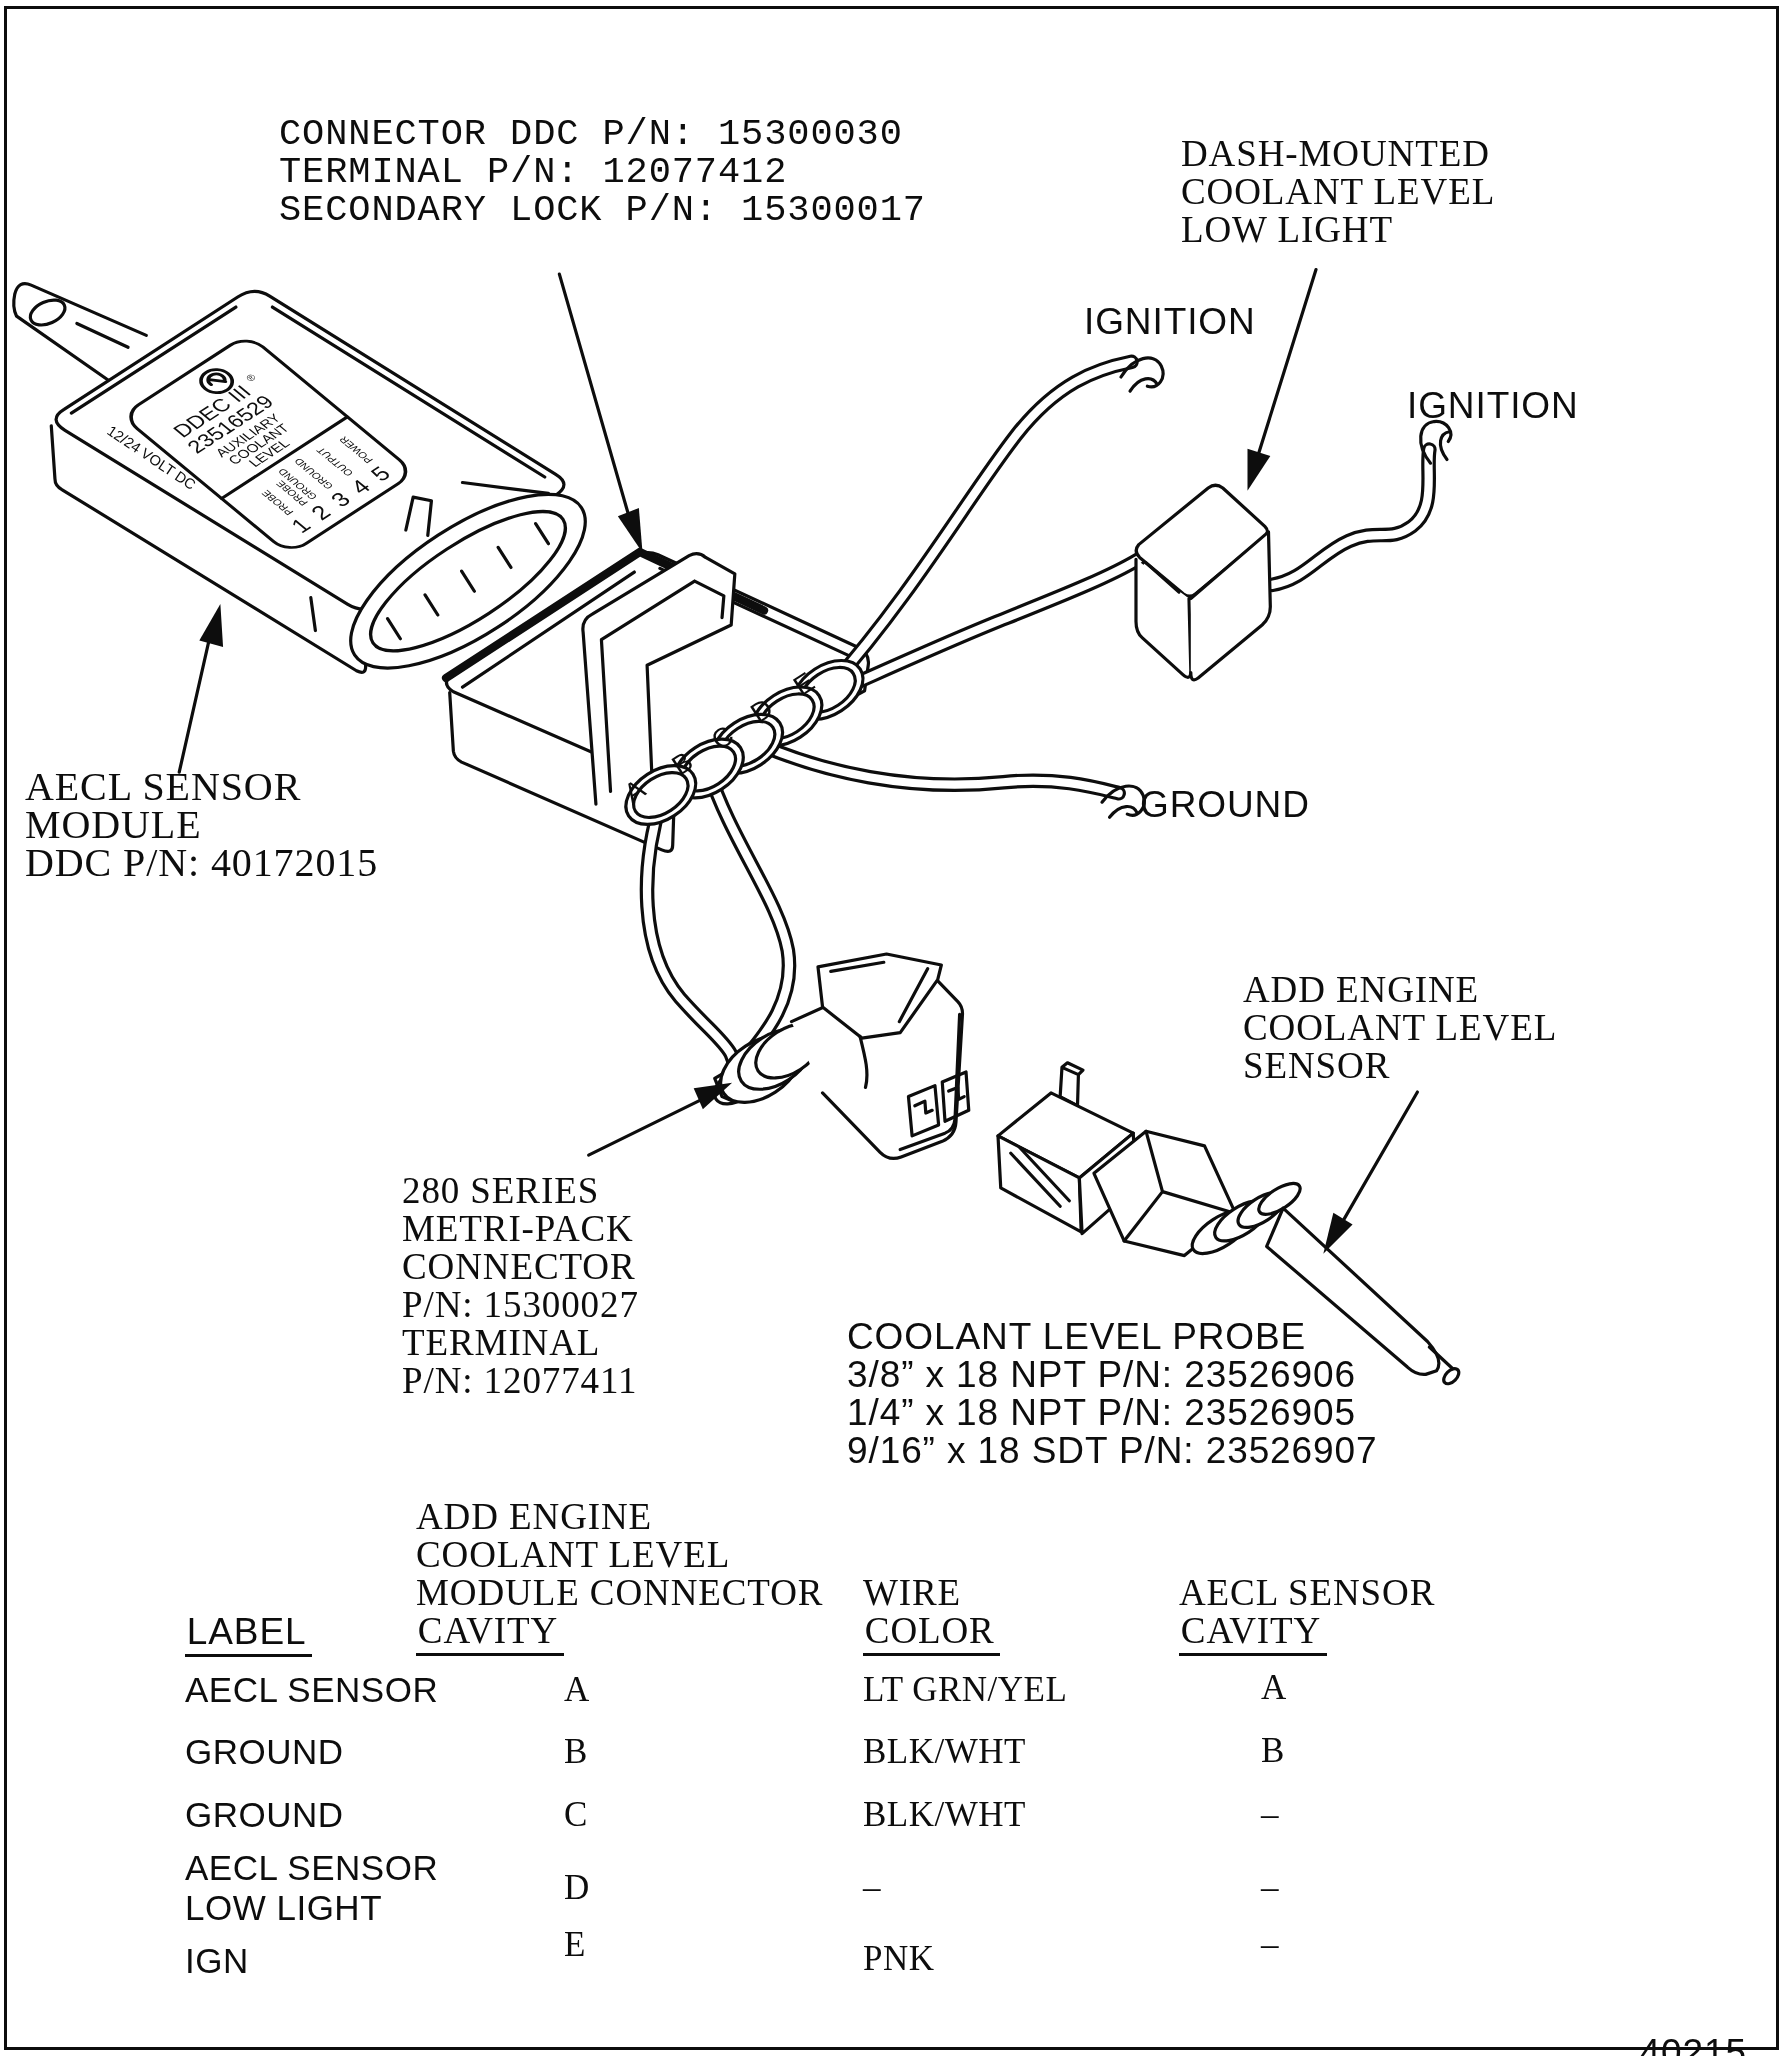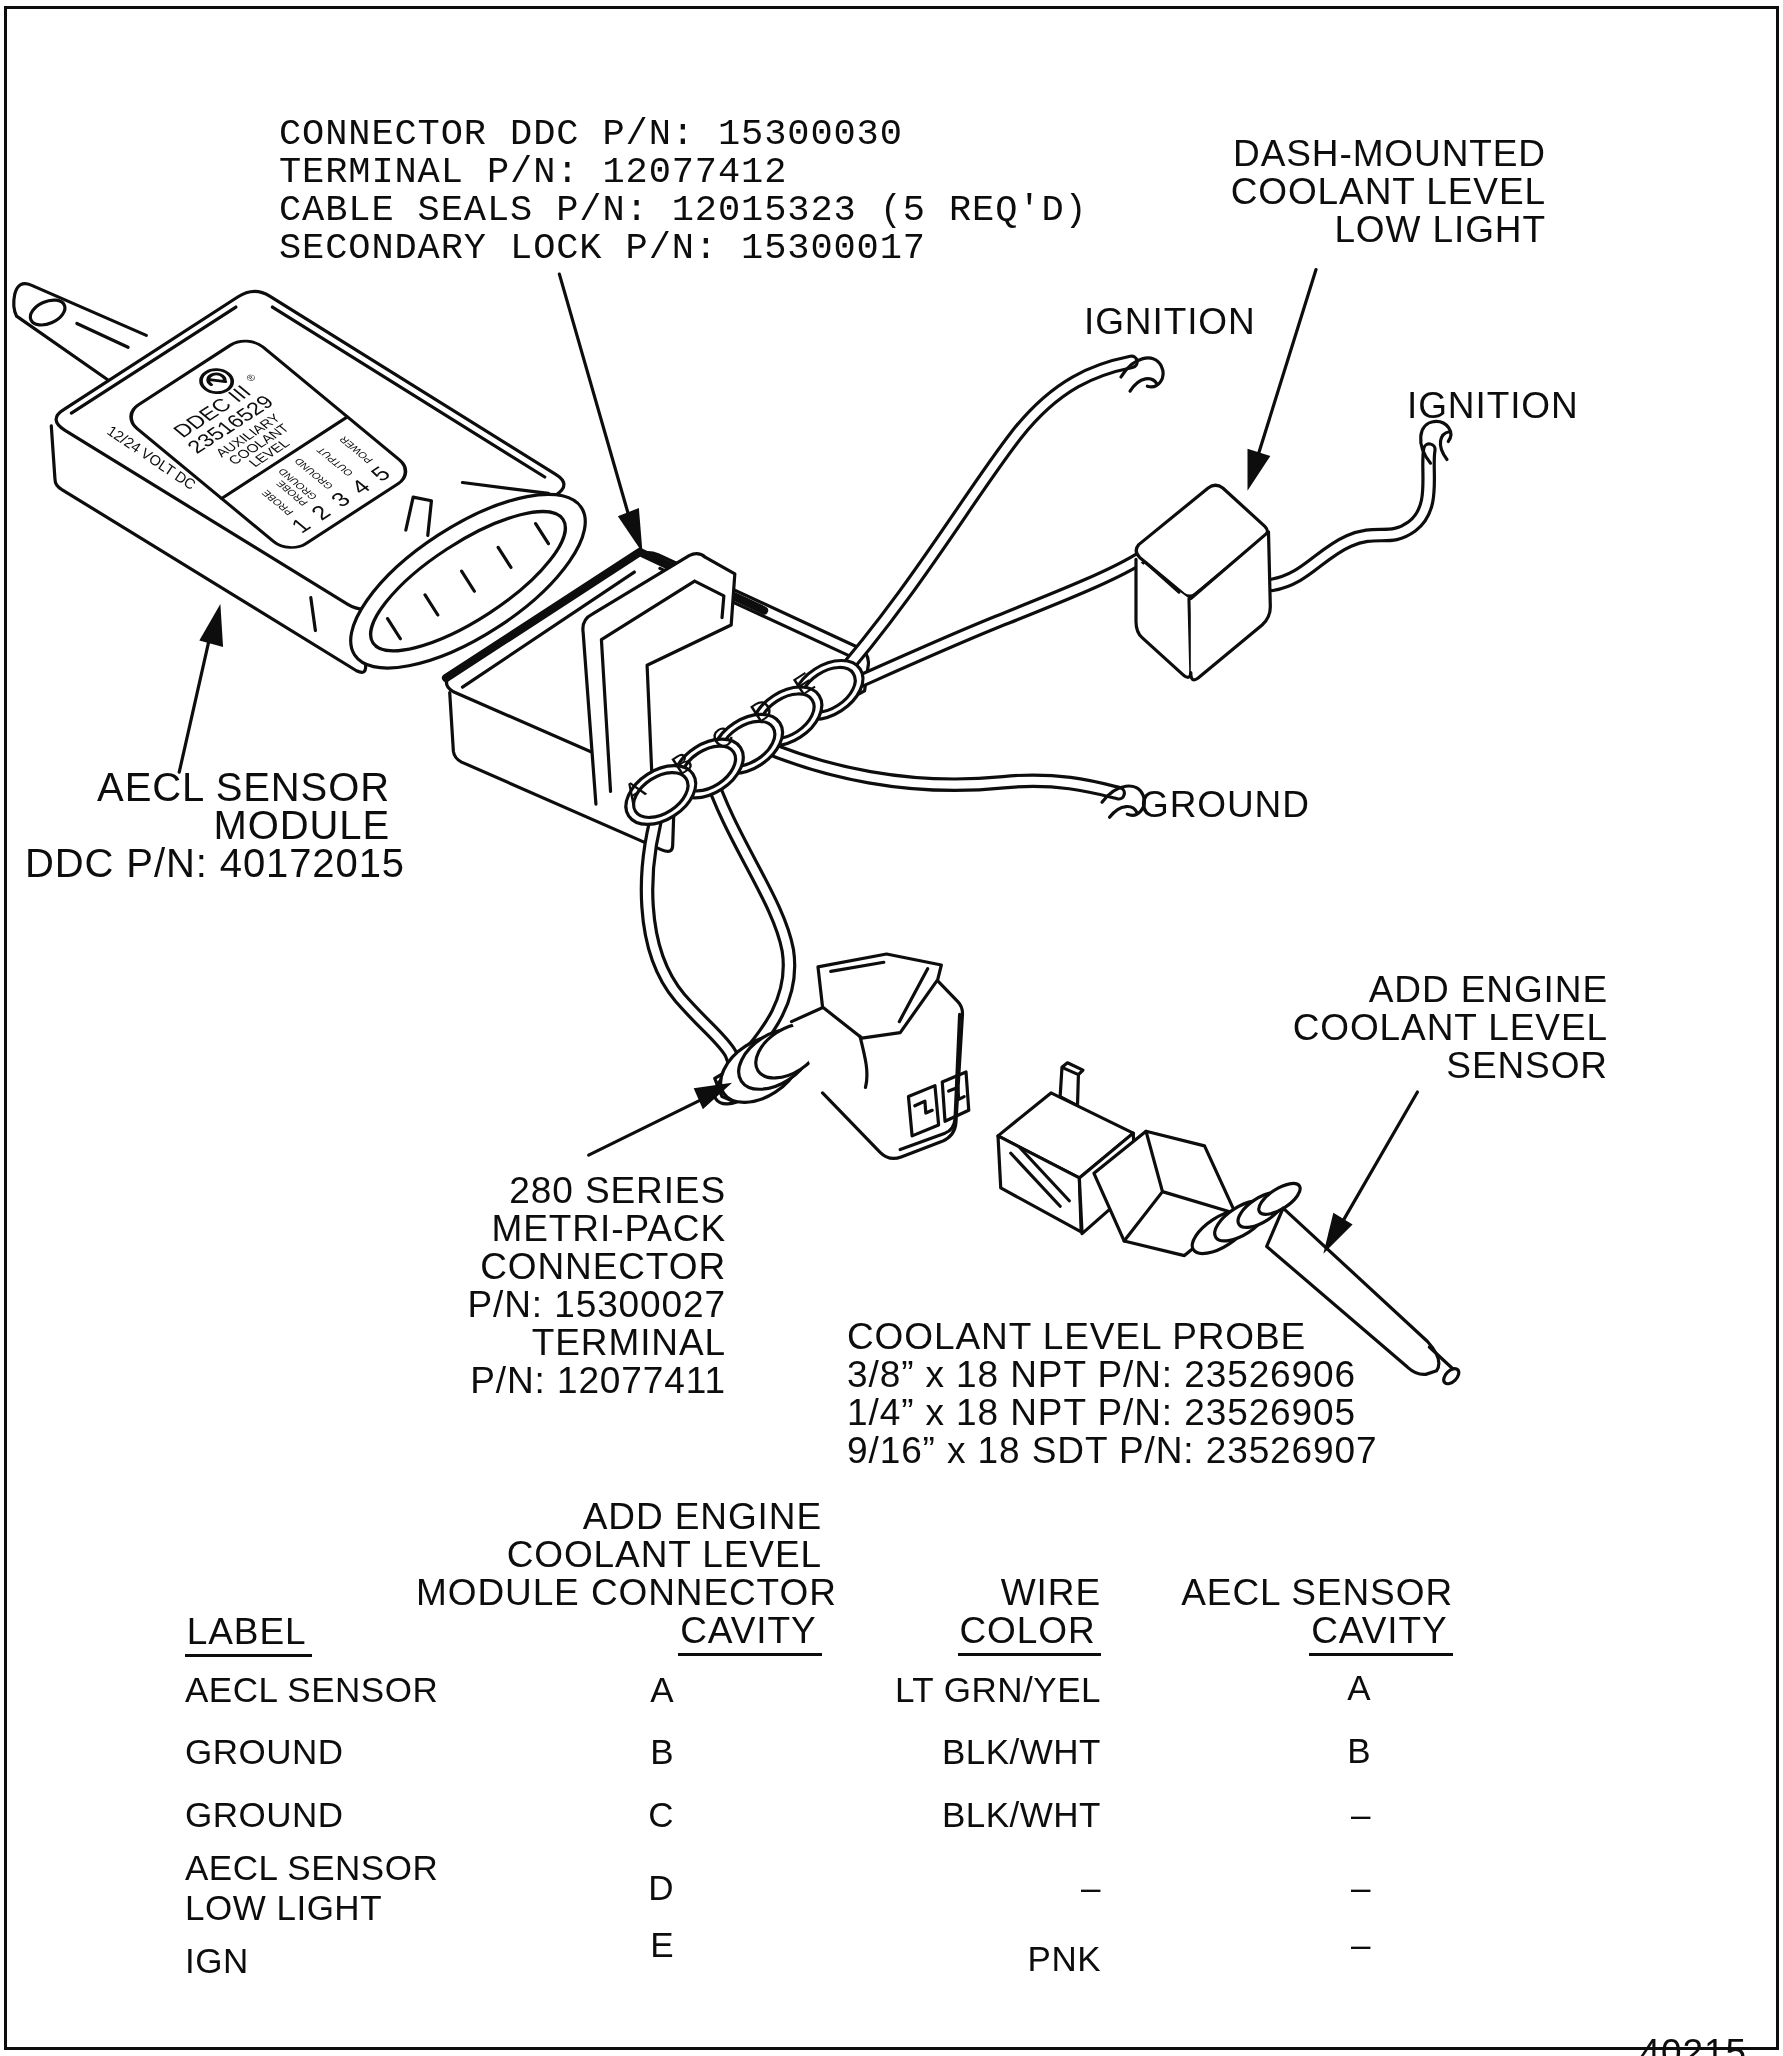--- a/index.html
+++ b/index.html
@@ -8,21 +8,21 @@
   .frame{position:absolute;left:3.7px;top:6.4px;right:4.6px;bottom:7.3px;border:3.7px solid #0d0d0d;}
   svg{position:absolute;left:0;top:0;}
   .ln{stroke:#0d0d0d;stroke-width:3.5;fill:none;stroke-linejoin:round;stroke-linecap:round;}
   .fw{fill:#ffffff;}
   .hv{stroke:#0d0d0d;stroke-width:9;fill:none;stroke-linecap:round;}
   .ah{fill:#0d0d0d;stroke:none;}
   .wo{stroke:#0d0d0d;stroke-width:16;fill:none;stroke-linecap:round;}
   .wi{stroke:#ffffff;stroke-width:9;fill:none;stroke-linecap:round;}
   .lbltxt{font-family:"Liberation Sans",sans-serif;fill:#0d0d0d;stroke:none;}
   .t{position:absolute;white-space:nowrap;}
-  .ctr{text-align:right;}
+  .ctr{text-align:left;font-family:Liberation Serif, serif;}
   .rgt{text-align:right;margin-top:37px;}
   .f40{font-size:37px;line-height:38px;letter-spacing:0.9px;}
   .f44{font-size:40px;line-height:38px;letter-spacing:0.9px;}
   .f38{font-size:35px;line-height:40px;letter-spacing:0.5px;}
   .un{border-bottom:3.7px solid #0d0d0d;padding:0 5.5px 2.7px 1.8px;display:inline-block;}
 </style>
 </head>
 <body>
 
 <div class="page">
@@ -184,21 +184,20 @@
       <path class="ln" d="M644,1264 L768,1203"></path>
       <path class="ah" d="M801,1185 L769,1214 L759,1191 Z"></path>
       <path class="ln" d="M1551,1195 L1465,1344"></path>
       <path class="ah" d="M1448,1372 L1459,1327 L1480,1340 Z"></path>
     </g>
   </svg>
 
   <div class="t f40" style="left:279px;top:115px;font-family:Liberation Mono, monospace;">
     <div>CONNECTOR DDC P/N: 15300030</div>
     <div>TERMINAL P/N: 12077412</div>
-    <div>CABLE SEALS P/N: 12015323 (5 REQ'D)</div>
     <div>SECONDARY LOCK P/N: 15300017</div>
   </div>
 
   <div class="t f40 ctr" style="left:1181px;top:135px;width:365px;">
     <div>DASH-MOUNTED</div>
     <div>COOLANT LEVEL</div>
     <div>LOW LIGHT</div>
   </div>
 
   <div class="t f40" style="left:1084px;top:303px;">IGNITION</div>

